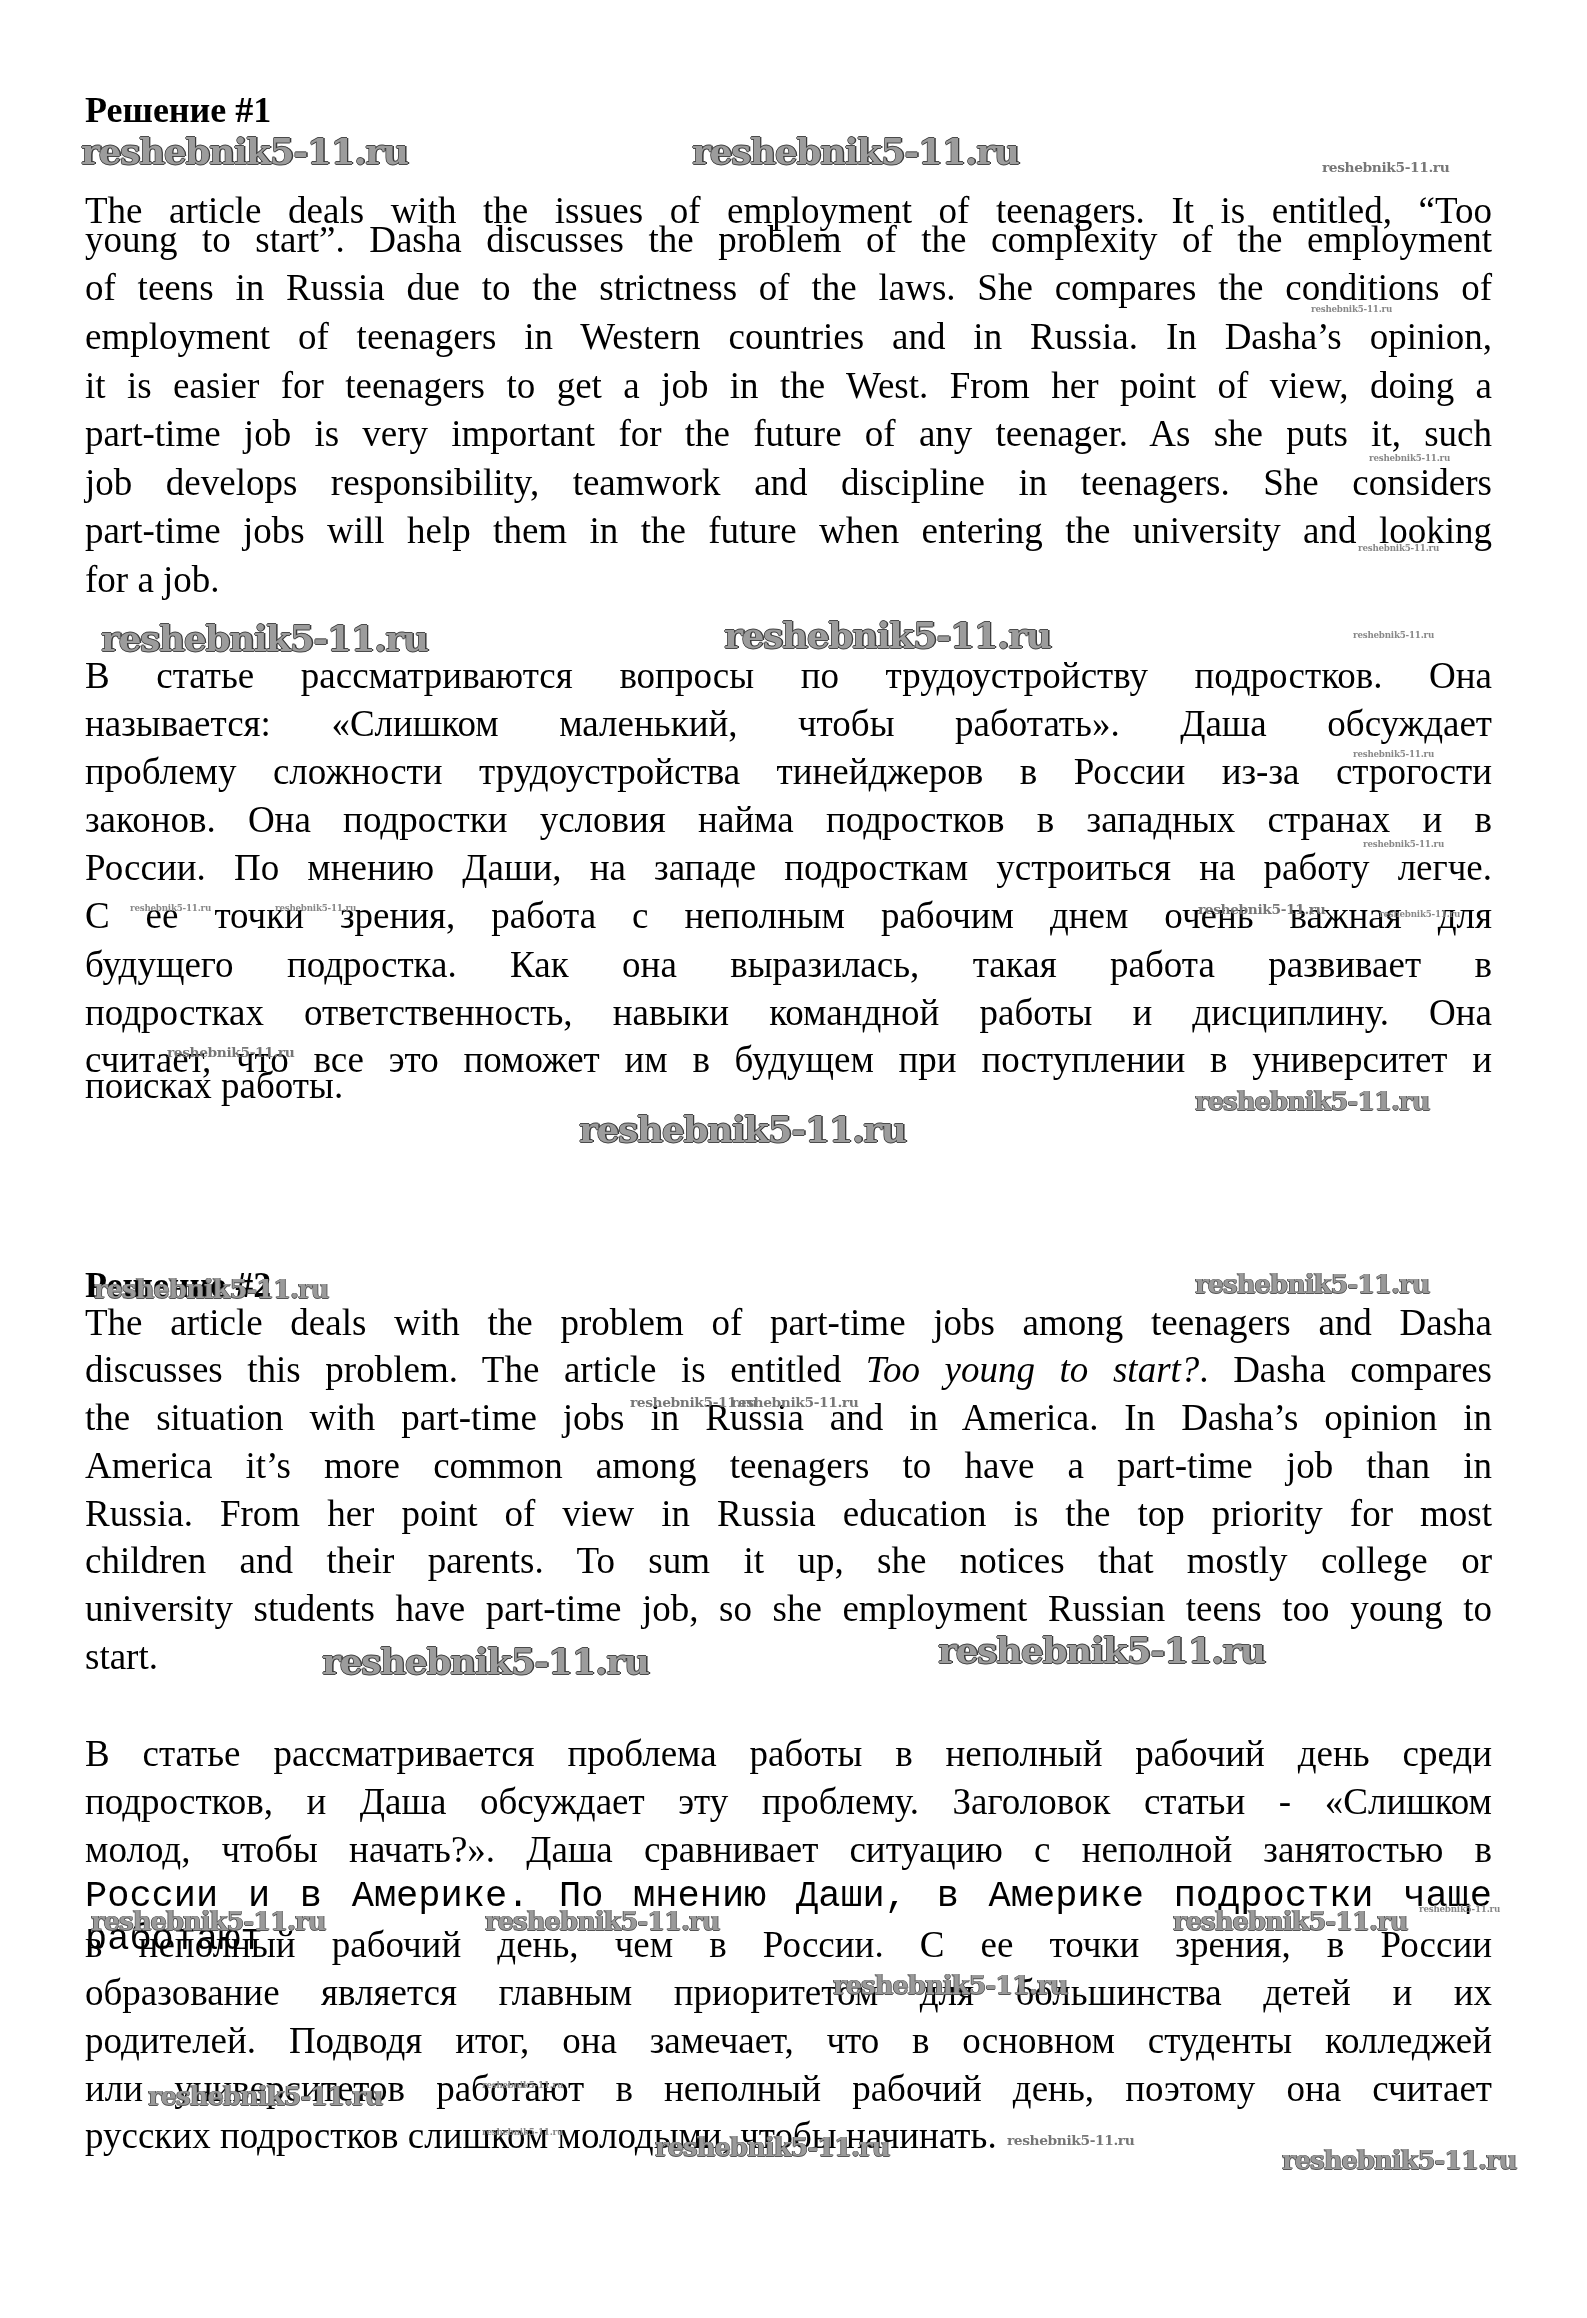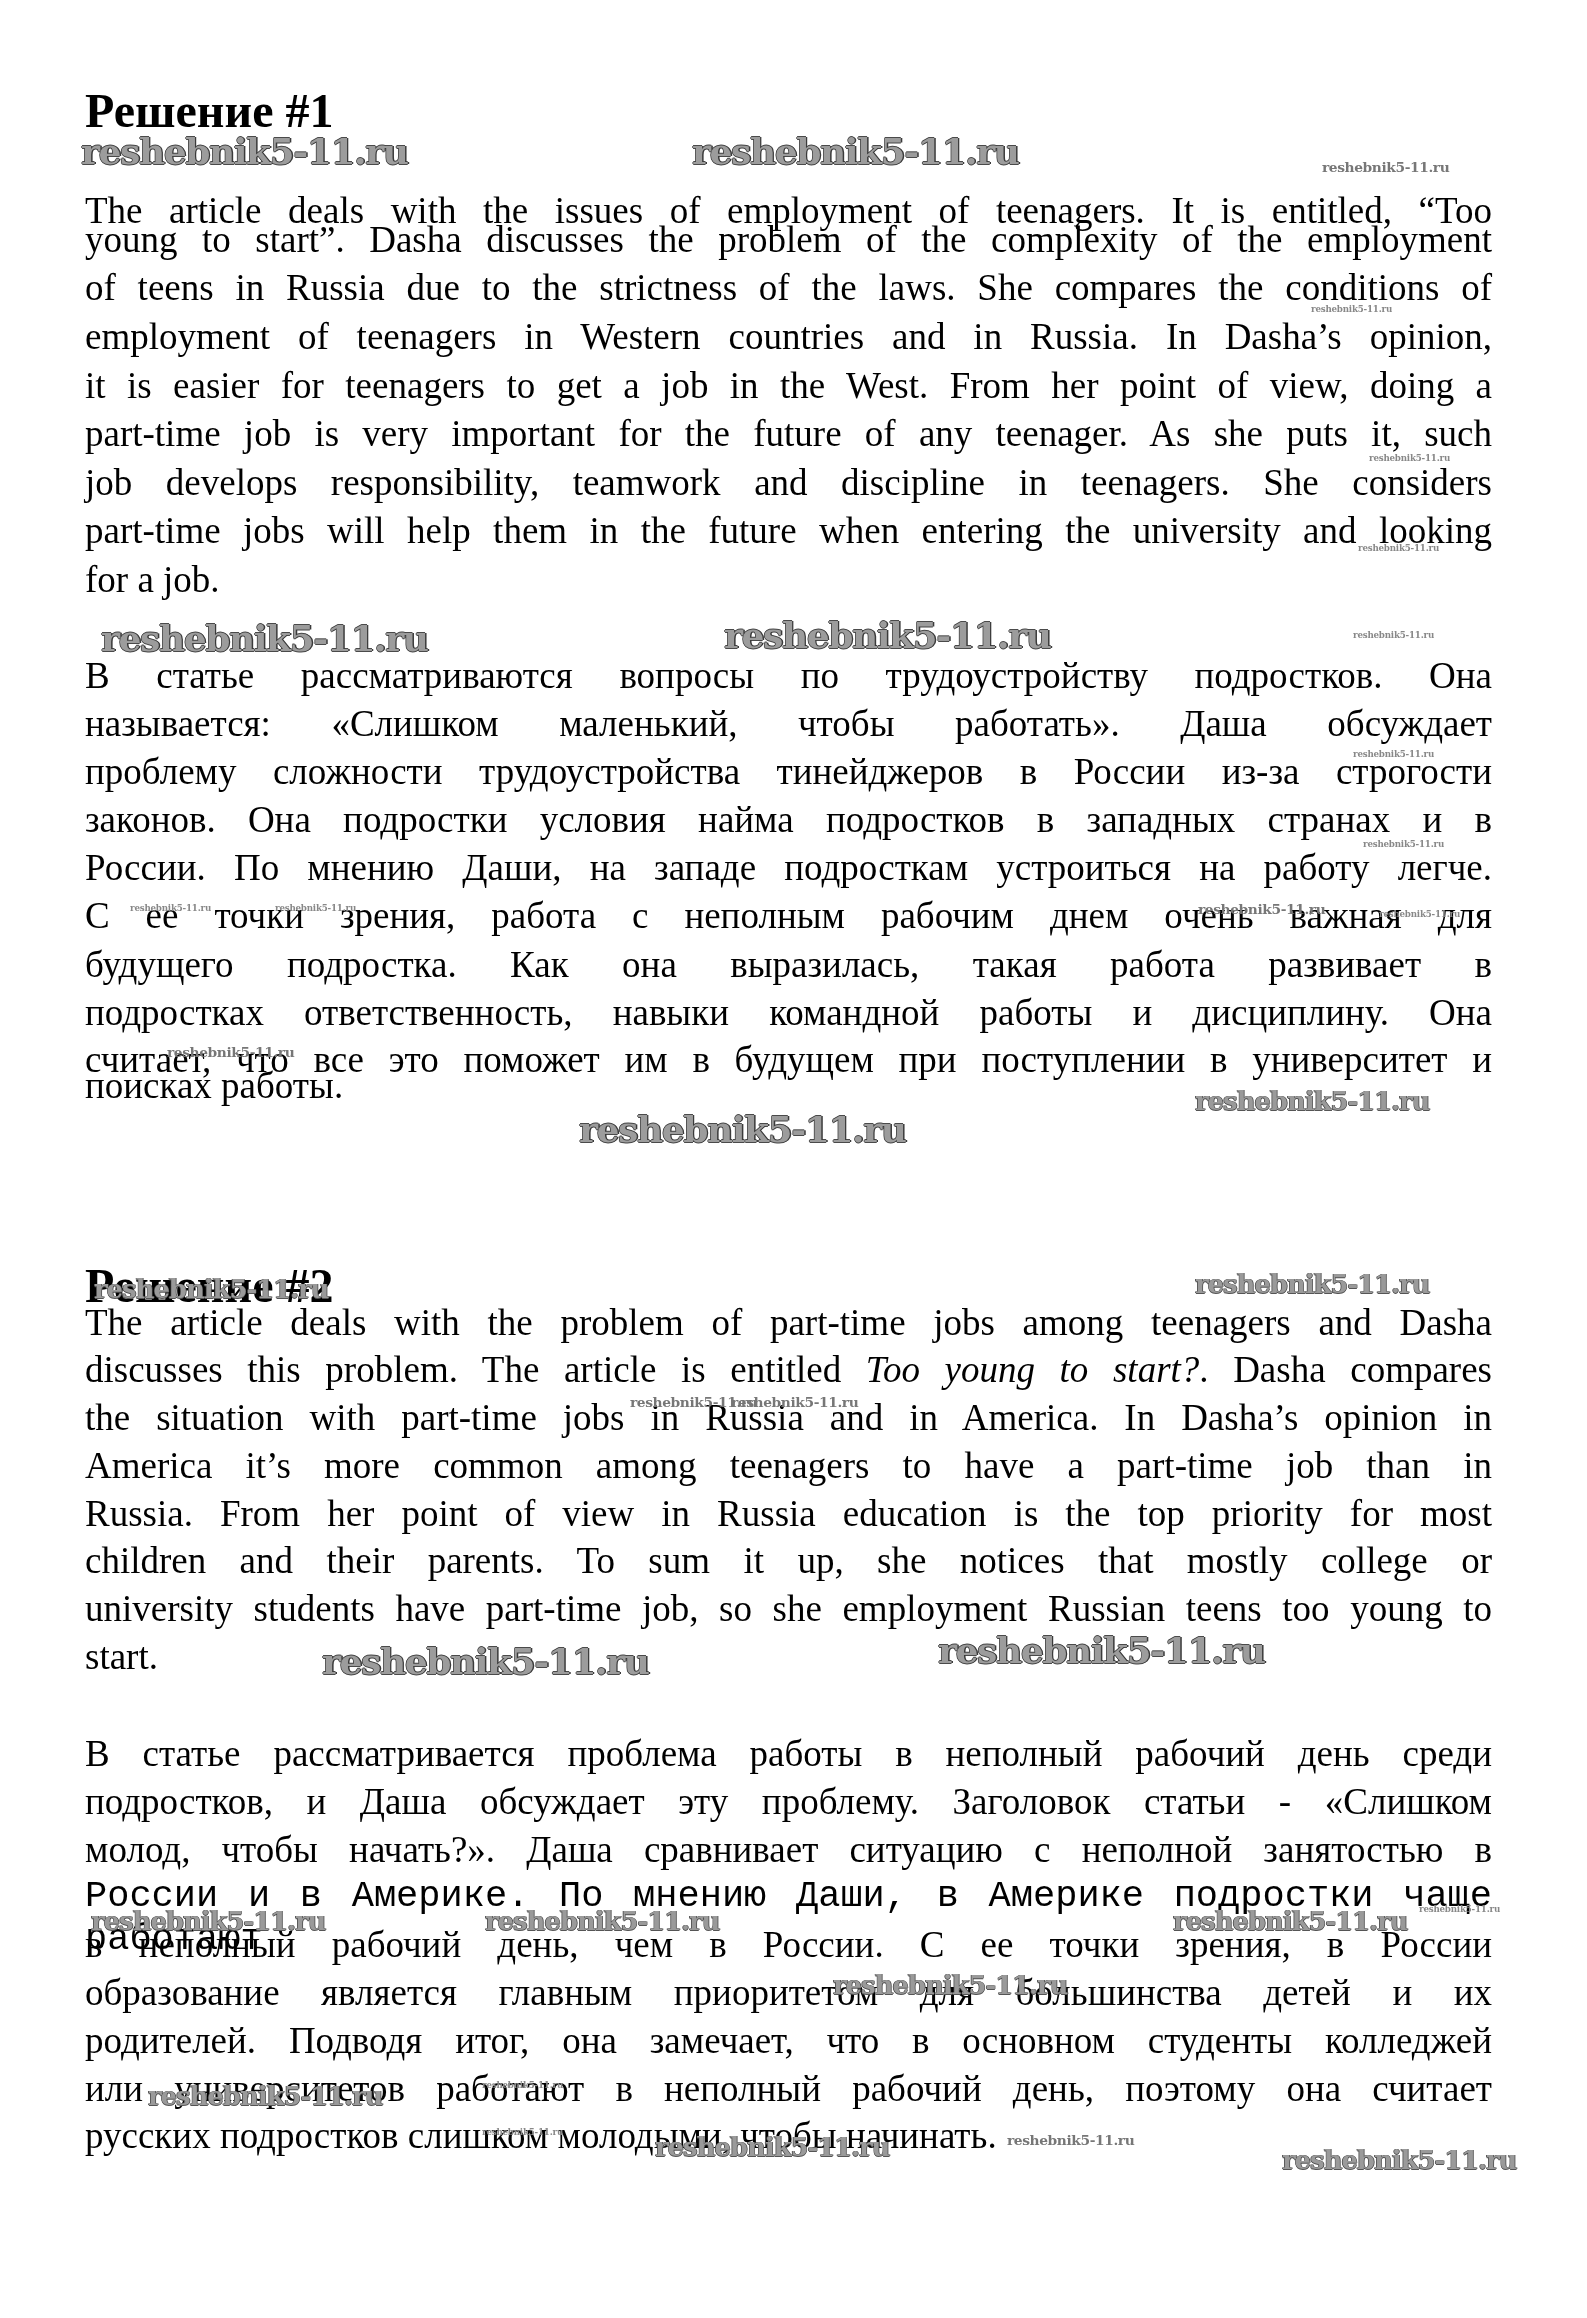--- a/index.html
+++ b/index.html
@@ -1,21 +1,21 @@
 <!DOCTYPE html>
 <html style="font-size:11.6px"><head>
 <meta charset="utf-8">
 <style>
   html, body { margin: 0; padding: 0; background: #ffffff; }
   body { width: 1587px; height: 2319px; position: relative; overflow: hidden; }
   .page { position: absolute; left: 0; top: 0; width: 1587px; height: 2319px; background: #fff; }
   .heading {
     position: absolute; left: 85px;
     font-family: "Liberation Serif", serif; font-weight: bold;
-    font-size: 48px; line-height: 41px; color: #000; white-space: nowrap;
+    font-size: 36px; line-height: 41px; color: #000; white-space: nowrap;
   }
   .line {
     position: absolute; left: 85px; width: 1407px;
     font-family: "Liberation Serif", serif; font-size: 37px; line-height: 43px;
     color: #000; white-space: nowrap; text-align: justify; text-align-last: justify;
     overflow: visible;
   }
   .line.last { text-align-last: left; text-align: right; }
   .line em { font-style: italic; }
   .wm {

